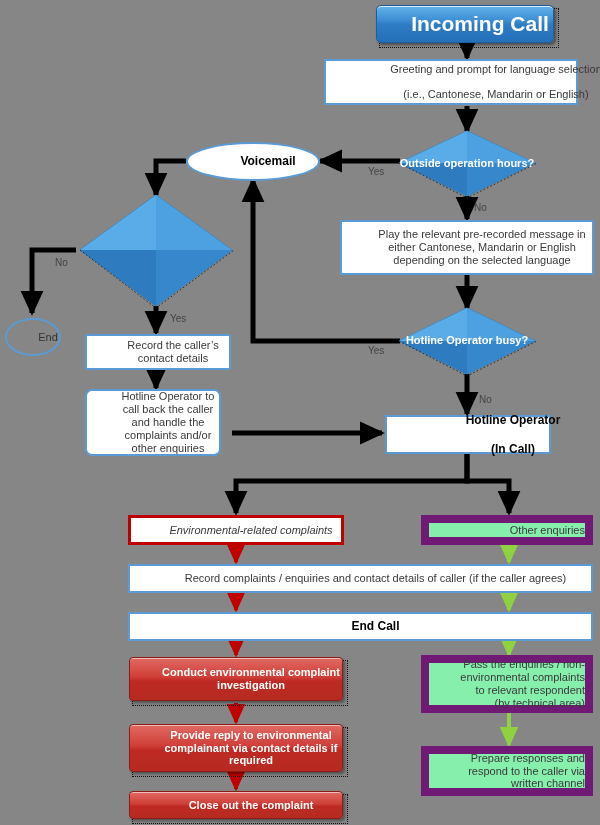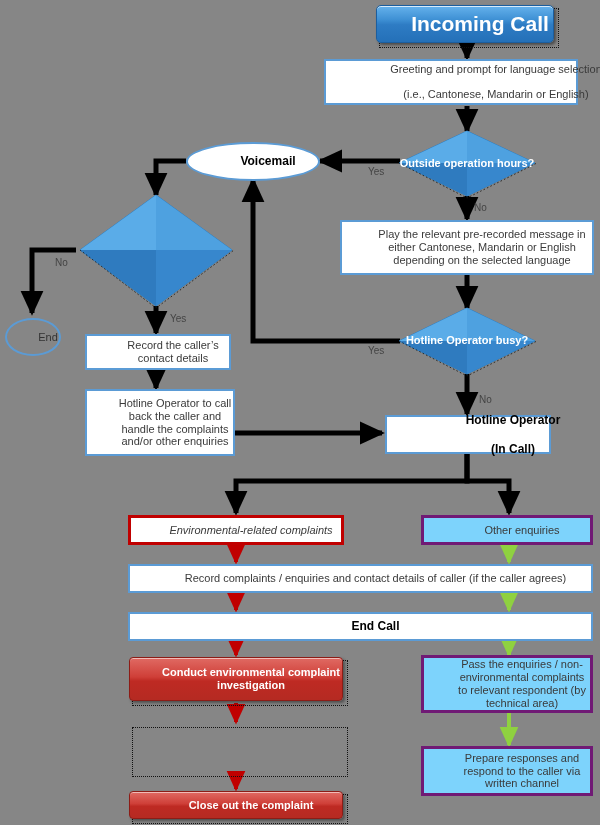--- a/index.html
+++ b/index.html
@@ -33,21 +33,21 @@
 
   
   .box-blue{
     background:#ffffff;border:2px solid #5b9bd5;color:#3a3a3a;font-size:11px;
   }
   .box-blue.bold{color:#000;font-weight:bold;font-size:12px;}
 
   
   .box-red{background:#ffffff;border:3px solid #c00000;color:#3a3a3a;font-size:11px;font-style:italic;}
   
-  .box-green{background:#7dd3fc;border:3px solid #701a75;color:#3a3a3a;font-size:11px;}
+  .box-green{background:#86efac;border:8px solid #701a75;color:#3a3a3a;font-size:11px;text-align:right;}
 
   
   .act-red{
     background:linear-gradient(to bottom,#e06a63 0%,#cf3f38 45%,#be2a23 55%,#b52a22 100%);
     border:1px solid #8c1c16;border-radius:4px;color:#ffffff;
     font-size:11px;font-weight:bold;
     box-shadow:inset 0 1px 0 rgba(255,255,255,.55),2px 2px 3px rgba(0,0,0,.4);
     text-align:center;
   }
 
@@ -201,21 +201,21 @@
   </div>
 
   <div class="node ellipse" style="left:186px;top:142px;width:134px;height:39px;">
     <span>Voicemail</span>
   </div>
 
   <div class="node box-blue" style="left:85px;top:334px;width:146px;height:36px;">
     <span>Record the caller’s contact details</span>
   </div>
 
-  <div class="node box-blue" style="left:85px;top:389px;width:150px;height:67px;">
+  <div class="node box-blue" style="left:85px;top:389px;width:136px;height:67px;border-radius:7px;">
     <span>Hotline Operator to call back the caller and handle the complaints and/or other enquiries</span>
   </div>
 
   <div class="node box-red" style="left:128px;top:515px;width:216px;height:30px;">
     <span>Environmental-related  complaints</span>
   </div>
 
   <div class="node box-green" style="left:421px;top:515px;width:172px;height:30px;">
     <span>Other enquiries</span>
   </div>
@@ -227,20 +227,23 @@
   <div class="node box-blue bold" style="left:128px;top:612px;width:465px;height:29px;">
     <span>End Call</span>
   </div>
 
   <div class="btn-shadow" style="left:132px;top:660px;width:214px;height:44px;"></div>
   <div class="node act-red" style="left:129px;top:657px;width:214px;height:44px;">
     <span>Conduct environmental complaint investigation</span>
   </div>
 
   <div class="btn-shadow" style="left:132px;top:727px;width:214px;height:48px;"></div>
+  <div class="node act-red" style="left:129px;top:724px;width:214px;height:48px;">
+    <span>Provide reply to environmental complainant via contact details if required</span>
+  </div>
 
   <div class="btn-shadow" style="left:132px;top:794px;width:214px;height:28px;"></div>
   <div class="node act-red" style="left:129px;top:791px;width:214px;height:28px;">
     <span>Close out the complaint</span>
   </div>
 
   <div class="node box-green" style="left:421px;top:655px;width:172px;height:58px;">
     <span>Pass the enquiries / non-environmental complaints to relevant respondent (by technical area)</span>
   </div>
 

